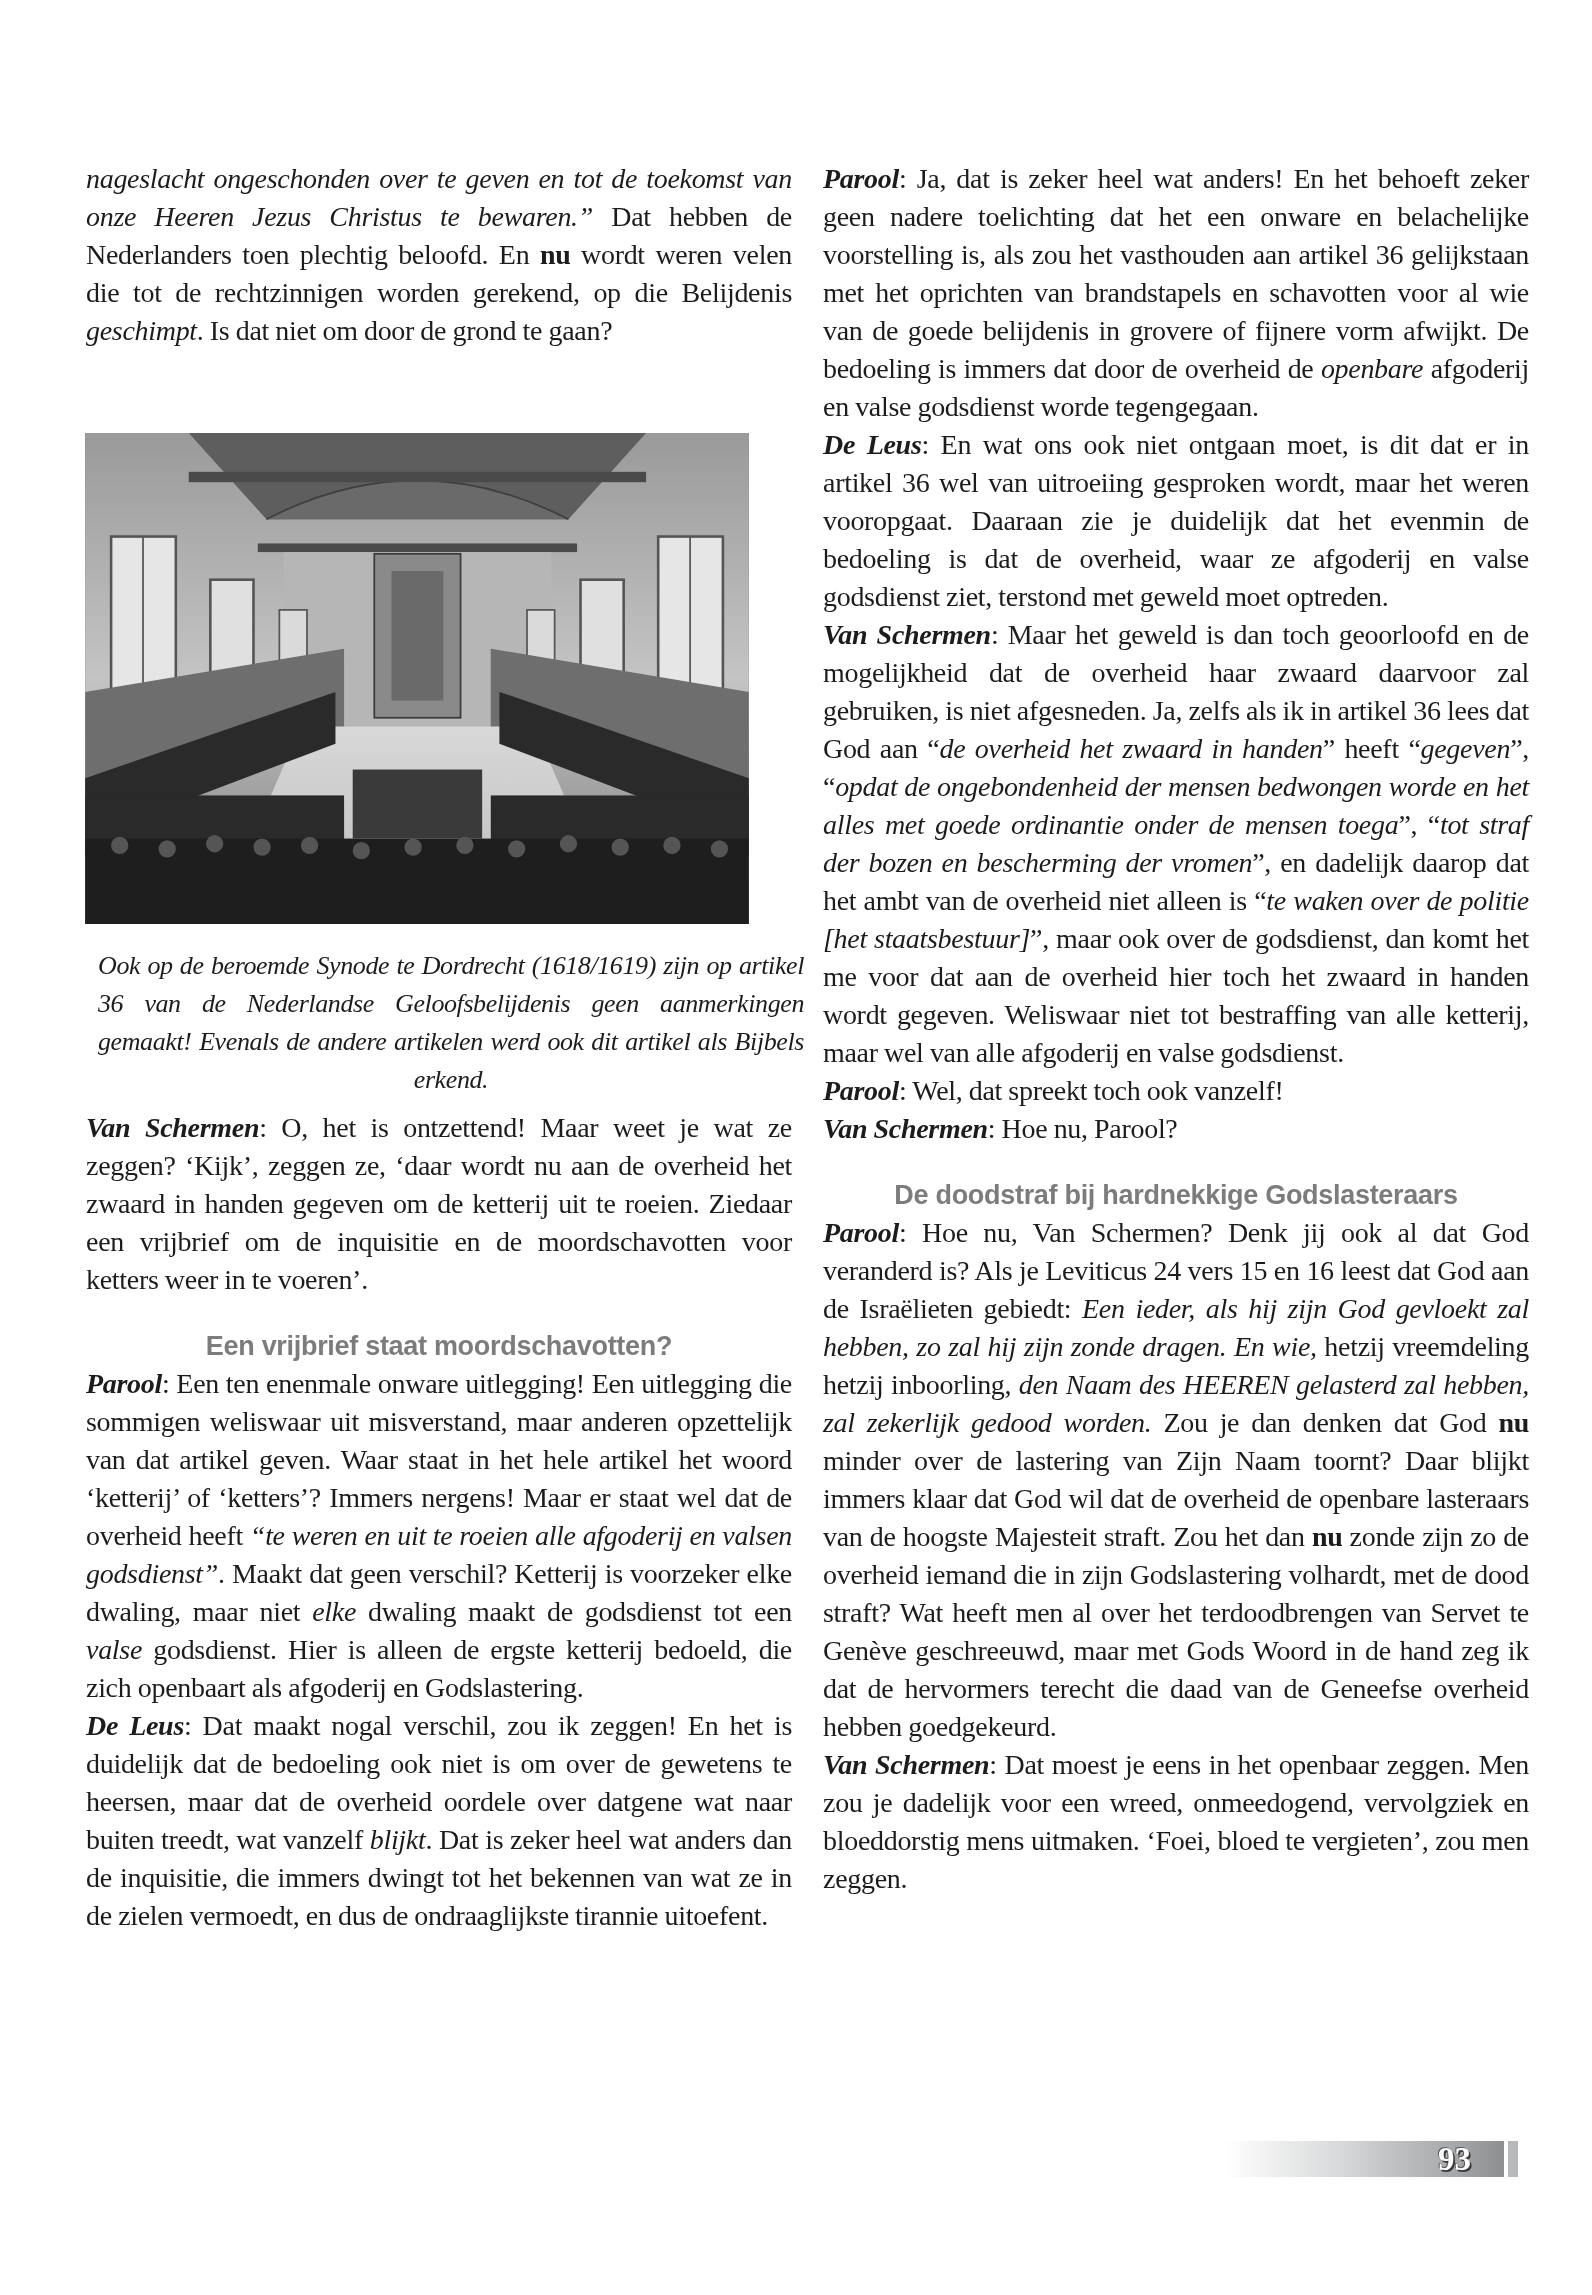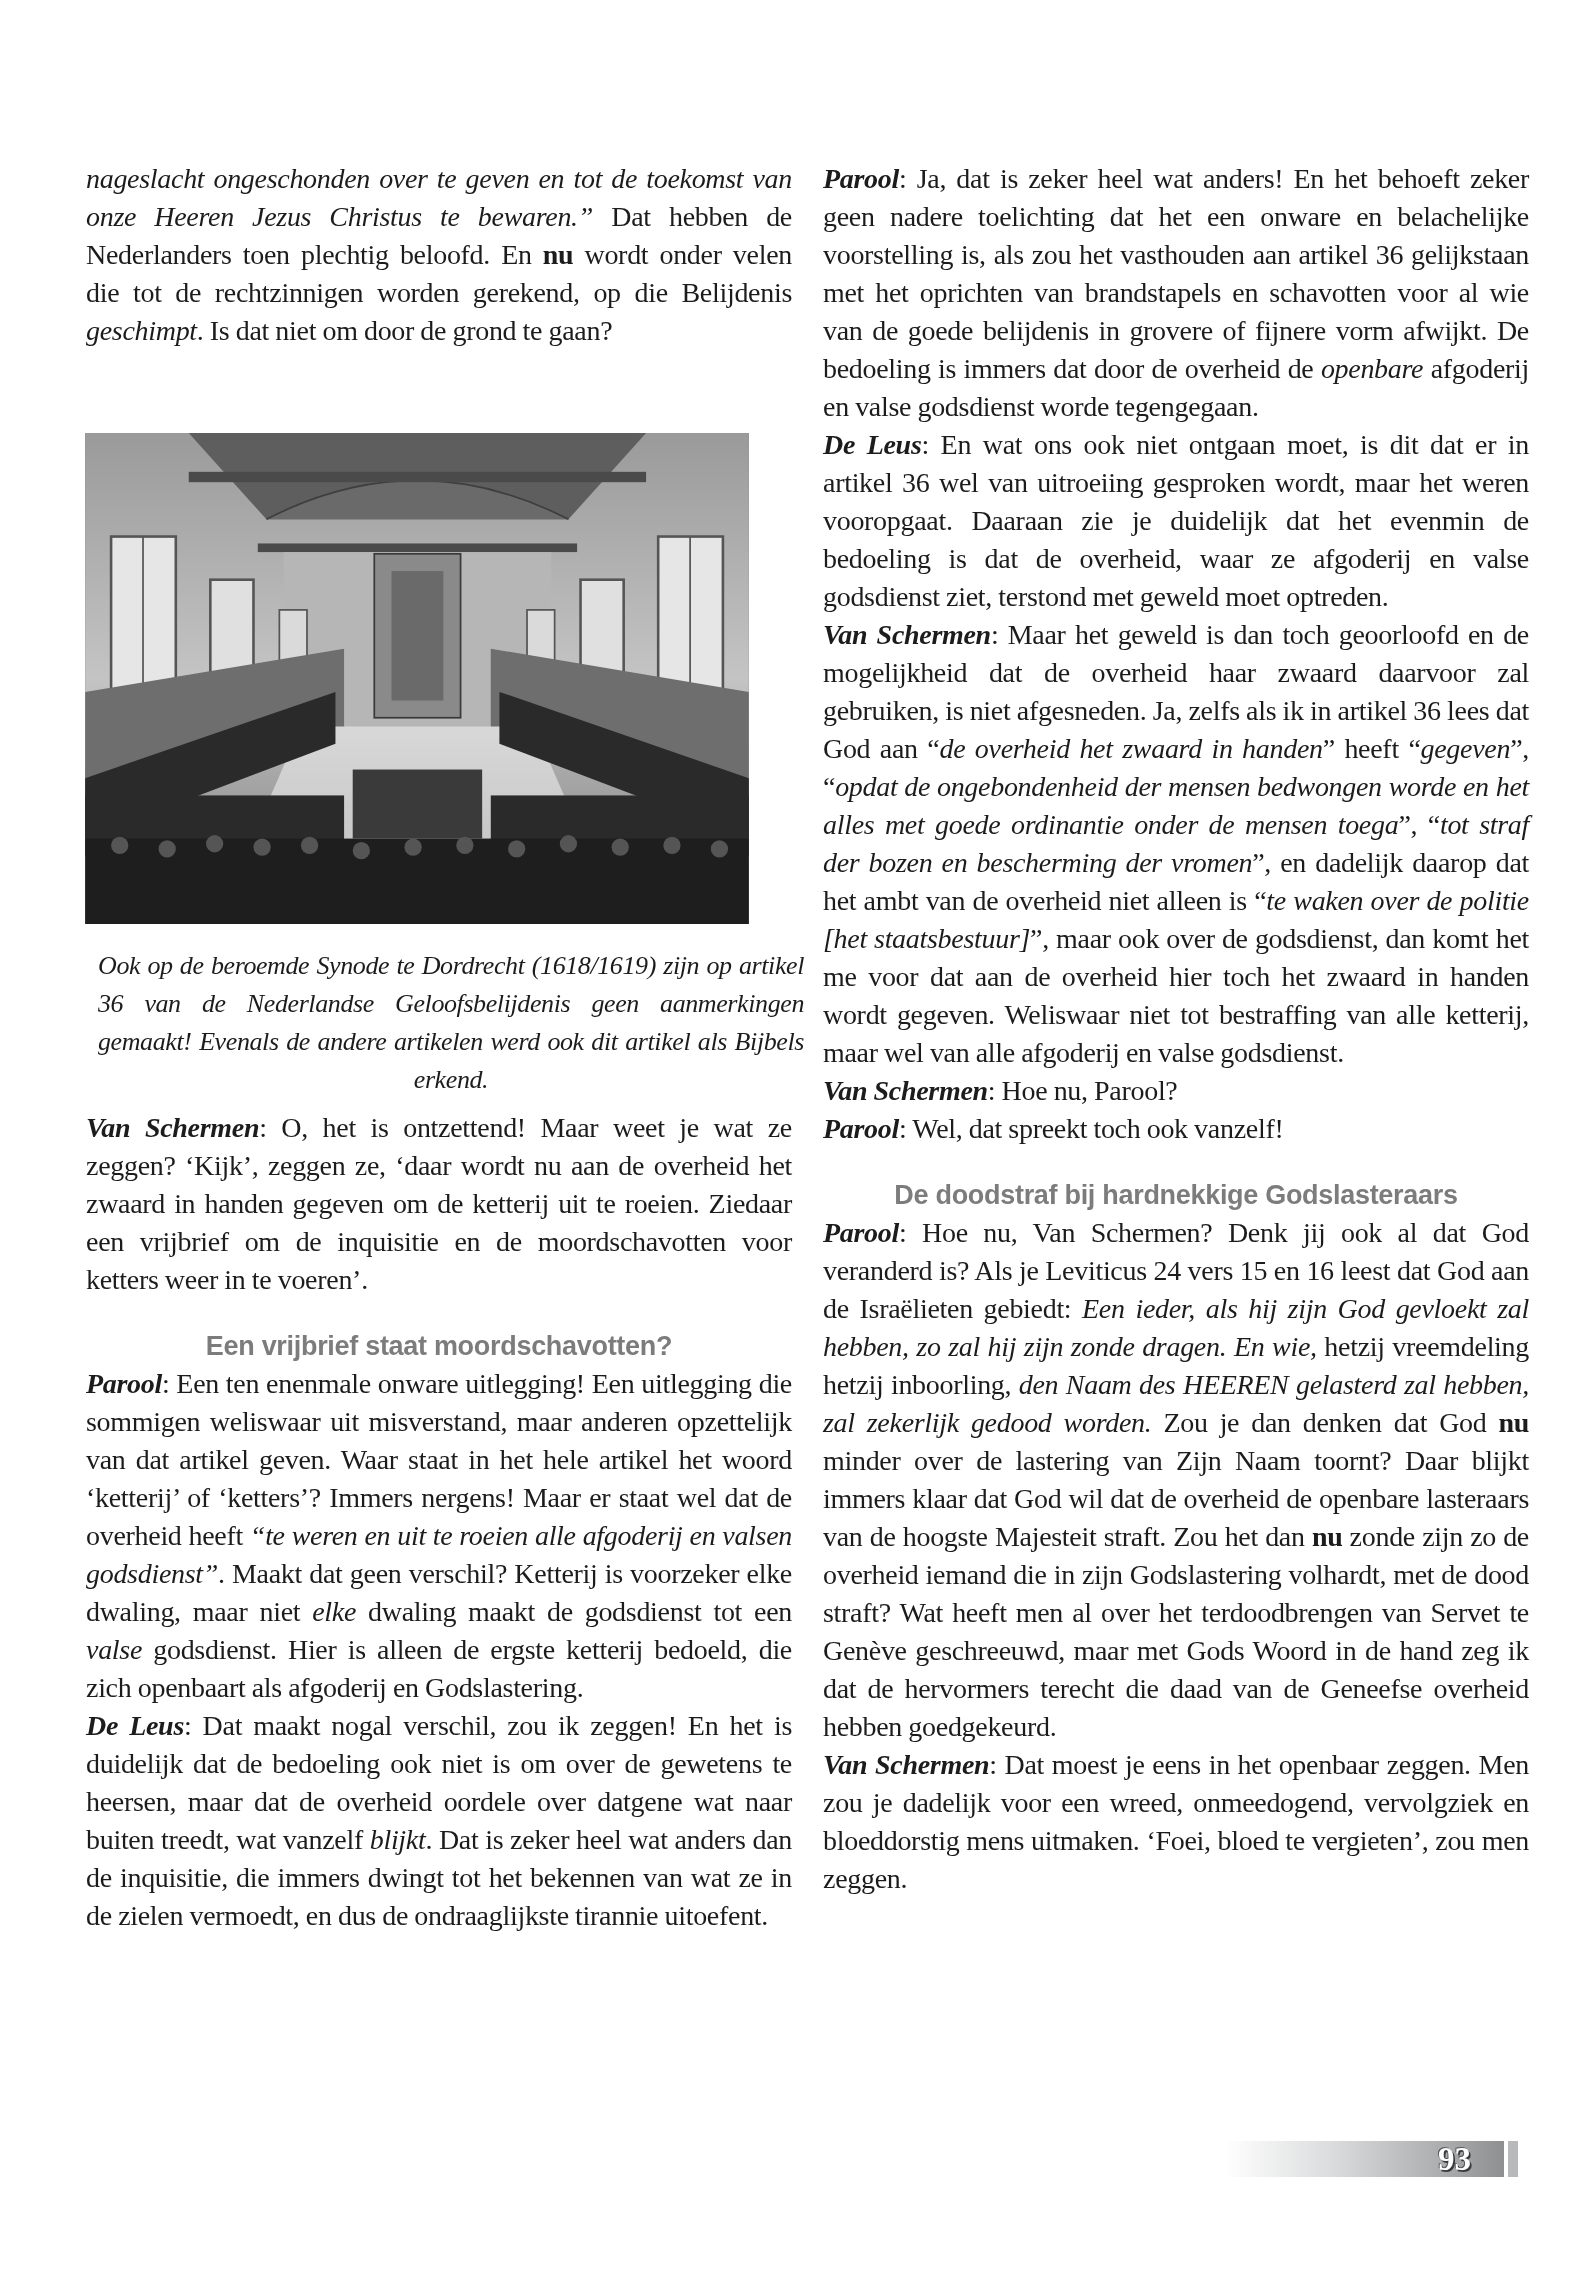--- a/index.html
+++ b/index.html
@@ -25,21 +25,21 @@
                 background:linear-gradient(to right, #ffffff 0%, #d9dadb 40%, #a9aaac 80%, #8e8f91 100%); }
   .footer-num { position:absolute; right:33px; top:-0.9px; font-size:33px; font-weight:bold;
                 color:#ffffff; font-family:Liberation Serif, serif;
                 text-shadow:1.7px 1.7px 0 #3a3a3a, -0.9px -0.9px 0 #5a5a5a; line-height:38px; }
   .footer-tab { position:absolute; left:1508px; top:2141px; width:10.4px; height:36px; background:#b8b9bb; }
 </style>
 </head>
 <body>
 
 <div class="col col-left">
-  <p class="p"><i>nageslacht ongeschonden over te geven en tot de toe­komst van onze Heeren Jezus Christus te bewaren.”</i><span> Dat hebben de Nederlanders toen plechtig beloofd. En </span><b>nu</b><span> wordt onder velen die tot de rechtzinnigen wor­den gerekend, op die Belijdenis </span><i>geschimpt</i><span>. Is dat niet om door de grond te gaan?</span></p>
+  <p class="p"><i>nageslacht ongeschonden over te geven en tot de toe­komst van onze Heeren Jezus Christus te bewaren.”</i><span> Dat hebben de Nederlanders toen plechtig beloofd. En </span><b>nu</b><span> wordt weren velen die tot de rechtzinnigen wor­den gerekend, op die Belijdenis </span><i>geschimpt</i><span>. Is dat niet om door de grond te gaan?</span></p>
 </div>
 
 <div class="figure">
   <svg width="664" height="491" viewBox="0 0 769 569">
     <defs>
       <linearGradient id="wall" x1="0" y1="0" x2="0" y2="1">
         <stop offset="0" stop-color="#9a9a9a"></stop>
           <stop offset="0.5" stop-color="#c4c4c4"></stop>
           <stop offset="1" stop-color="#7a7a7a"></stop>
       </linearGradient>
@@ -109,22 +109,22 @@
   <div class="gap-small"></div>
   <h2 class="h">Een vrijbrief staat moordschavotten?</h2>
   <p class="p"><span class="spk">Parool</span><span>: Een ten enenmale onware uitlegging! Een uitlegging die sommigen weliswaar uit misverstand, maar anderen opzettelijk van dat artikel geven. Waar staat in het hele artikel het woord ‘ketterij’ of ‘ket­ters’? Immers nergens! Maar er staat wel dat de over­heid heeft </span><i>“te weren en uit te roeien alle afgoderij en valsen godsdienst”</i><span>. Maakt dat geen verschil? Ketterij is voorzeker elke dwaling, maar niet </span><i>elke</i><span> dwaling maakt de godsdienst tot een </span><i>valse</i><span> godsdienst. Hier is alleen de ergste ketterij bedoeld, die zich openbaart als afgoderij en Godslastering.</span></p>
   <p class="p"><span class="spk">De Leus</span><span>: Dat maakt nogal verschil, zou ik zeggen! En het is duidelijk dat de bedoeling ook niet is om over de gewetens te heersen, maar dat de overheid oor­dele over datgene wat naar buiten treedt, wat vanzelf </span><i>blijkt</i><span>. Dat is zeker heel wat anders dan de inquisitie, die immers dwingt tot het bekennen van wat ze in de zielen vermoedt, en dus de ondraaglijkste tirannie uitoefent.</span></p>
 </div>
 
 <div class="col col-right">
   <p class="p"><span class="spk">Parool</span><span>: Ja, dat is zeker heel wat anders! En het behoeft zeker geen nadere toelichting dat het een onware en belachelijke voorstelling is, als zou het vasthou­den aan artikel 36 gelijkstaan met het oprichten van brandstapels en schavotten voor al wie van de goede belijdenis in grovere of fijnere vorm afwijkt. De be­doeling is immers dat door de overheid de </span><i>openbare</i><span> afgoderij en valse godsdienst worde tegengegaan.</span></p>
   <p class="p"><span class="spk">De Leus</span><span>: En wat ons ook niet ontgaan moet, is dit dat er in artikel 36 wel van uitroeiing gesproken wordt, maar het weren vooropgaat. Daaraan zie je duide­lijk dat het evenmin de bedoeling is dat de overheid, waar ze afgoderij en valse godsdienst ziet, terstond met geweld moet optreden.</span></p>
   <p class="p"><span class="spk">Van Schermen</span><span>: Maar het geweld is dan toch ge­oorloofd en de mogelijkheid dat de overheid haar zwaard daarvoor zal gebruiken, is niet afgesneden. Ja, zelfs als ik in artikel 36 lees dat God aan “</span><i>de over­heid het zwaard in handen</i><span>” heeft “</span><i>gegeven</i><span>”, “</span><i>opdat de ongebondenheid der mensen bedwongen worde en het alles met goede ordinantie onder de mensen toega</i><span>”, “</span><i>tot straf der bozen en bescherming der vromen</i><span>”, en dadelijk daarop dat het ambt van de overheid niet al­leen is “</span><i>te waken over de politie [het staatsbestuur]</i><span>”, maar ook over de godsdienst, dan komt het me voor dat aan de overheid hier toch het zwaard in handen wordt gegeven. Weliswaar niet tot bestraffing van alle ketterij, maar wel van alle afgoderij en valse godsdienst.</span></p>
+  <p class="p"><span class="spk">Parool</span><span>: Wel, dat spreekt toch ook vanzelf!</span></p>
   <p class="p"><span class="spk">Van Schermen</span><span>: Hoe nu, Parool?</span></p>
-  <p class="p"><span class="spk">Parool</span><span>: Wel, dat spreekt toch ook vanzelf!</span></p>
   <div class="gap-small"></div>
   <h2 class="h">De doodstraf bij hardnekkige Godslasteraars</h2>
   <p class="p"><span class="spk">Parool</span><span>: Hoe nu, Van Schermen? Denk jij ook al dat God veranderd is? Als je Leviticus 24 vers 15 en 16 leest dat God aan de Israëlieten gebiedt: </span><i>Een ieder, als hij zijn God gevloekt zal hebben, zo zal hij zijn zonde dragen. En wie,</i><span> hetzij vreemdeling hetzij inboorling, </span><i>den Naam des HEEREN gelasterd zal hebben, zal ze­kerlijk gedood worden.</i><span> Zou je dan denken dat God </span><b>nu</b><span> minder over de lastering van Zijn Naam toornt? Daar blijkt immers klaar dat God wil dat de overheid de openbare lasteraars van de hoogste Majesteit straft. Zou het dan </span><b>nu</b><span> zonde zijn zo de overheid iemand die in zijn Godslastering volhardt, met de dood straft? Wat heeft men al over het terdoodbrengen van Servet te Genève geschreeuwd, maar met Gods Woord in de hand zeg ik dat de hervormers terecht die daad van de Geneefse overheid hebben goedgekeurd.</span></p>
   <p class="p"><span class="spk">Van Schermen</span><span>: Dat moest je eens in het openbaar zeggen. Men zou je dadelijk voor een wreed, onmee­dogend, vervolgziek en bloeddorstig mens uitmaken. ‘Foei, bloed te vergieten’, zou men zeggen.</span></p>
 </div>
 
 <div class="footer-bar">
   <span class="footer-num">93</span>
 </div>
 <div class="footer-tab"></div>

